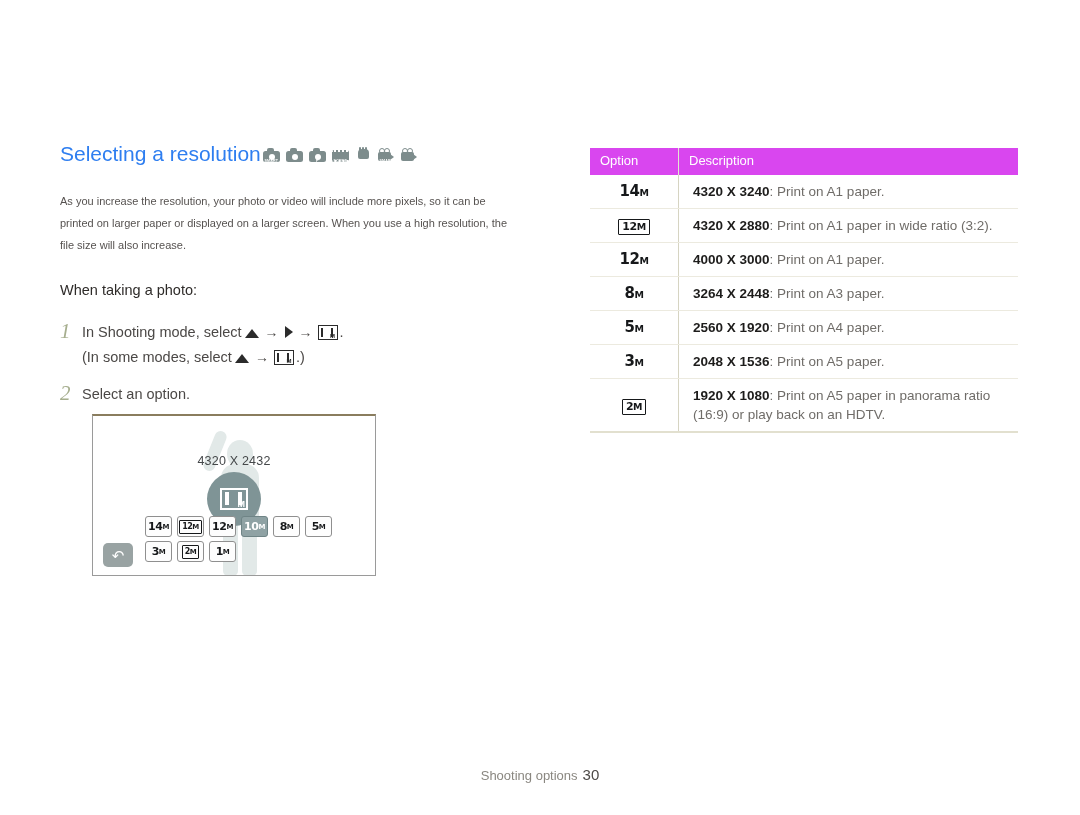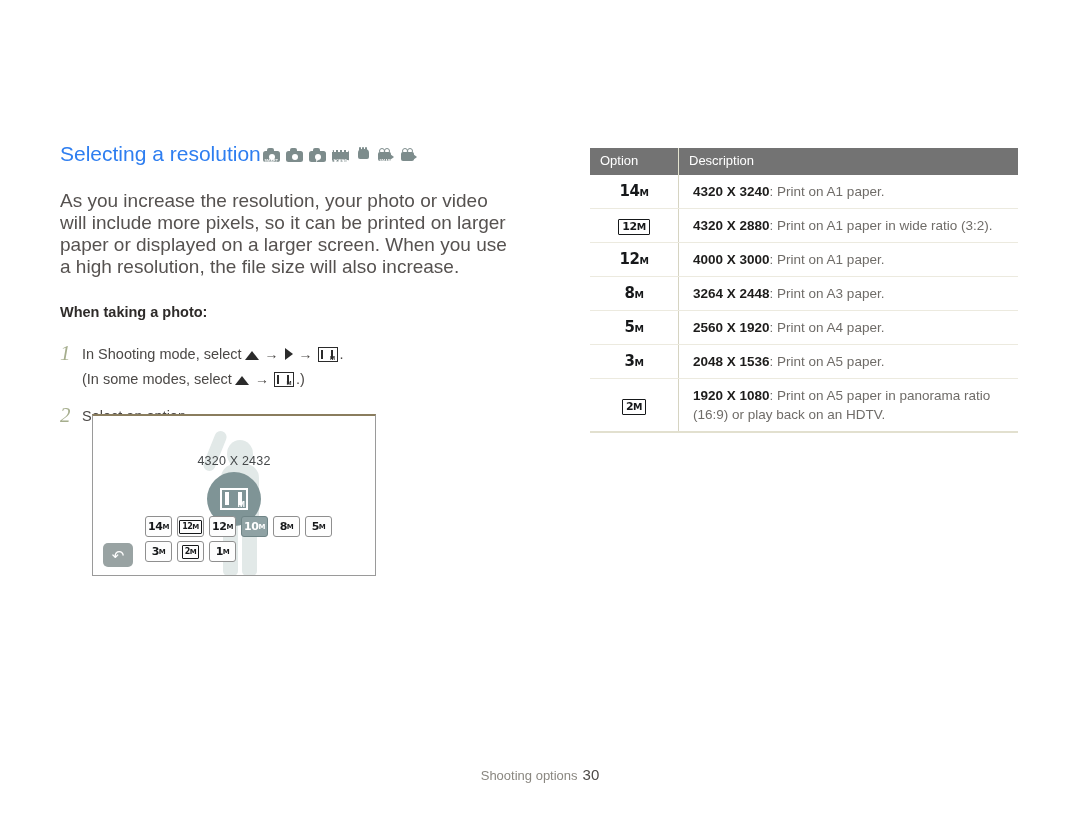--- a/index.html
+++ b/index.html
@@ -175,29 +175,29 @@
     border-radius: 50%;
     background: #ffffff;
     box-sizing: border-box;
   }
   .mi-reel.r1 { left: 1px; }
   .mi-reel.r2 { left: 6.5px; }
 
   
   .body-text {
     margin-top: 22px;
-    font-size: 19px;
+    font-size: 11px;
     line-height: 22px;
     color: #565250;
     width: 452px;
   }
   .bold-lead {
     margin-top: 26px;
     font-size: 14.5px;
-    font-weight: bold;
+    font-weight: normal;
     color: #2e2b29;
   }
 
   
   .steps {
     margin-top: 22px;
   }
   .step {
     display: flex;
     align-items: flex-start;
@@ -434,21 +434,21 @@
     line-height: 15px;
   }
 
   
   .opt-table {
     width: 428px;
     border-collapse: collapse;
     table-layout: fixed;
   }
   .opt-table thead th {
-    background: #737373;
+    background: #d946ef;
     color: #ffffff;
     font-weight: normal;
     font-size: 13px;
     text-align: left;
     padding: 5px 10px 6px 10px;
     line-height: 16px;
   }
   .opt-table thead th.c-opt {
     width: 68px;
     border-right: 1px solid #e4e4d0;

